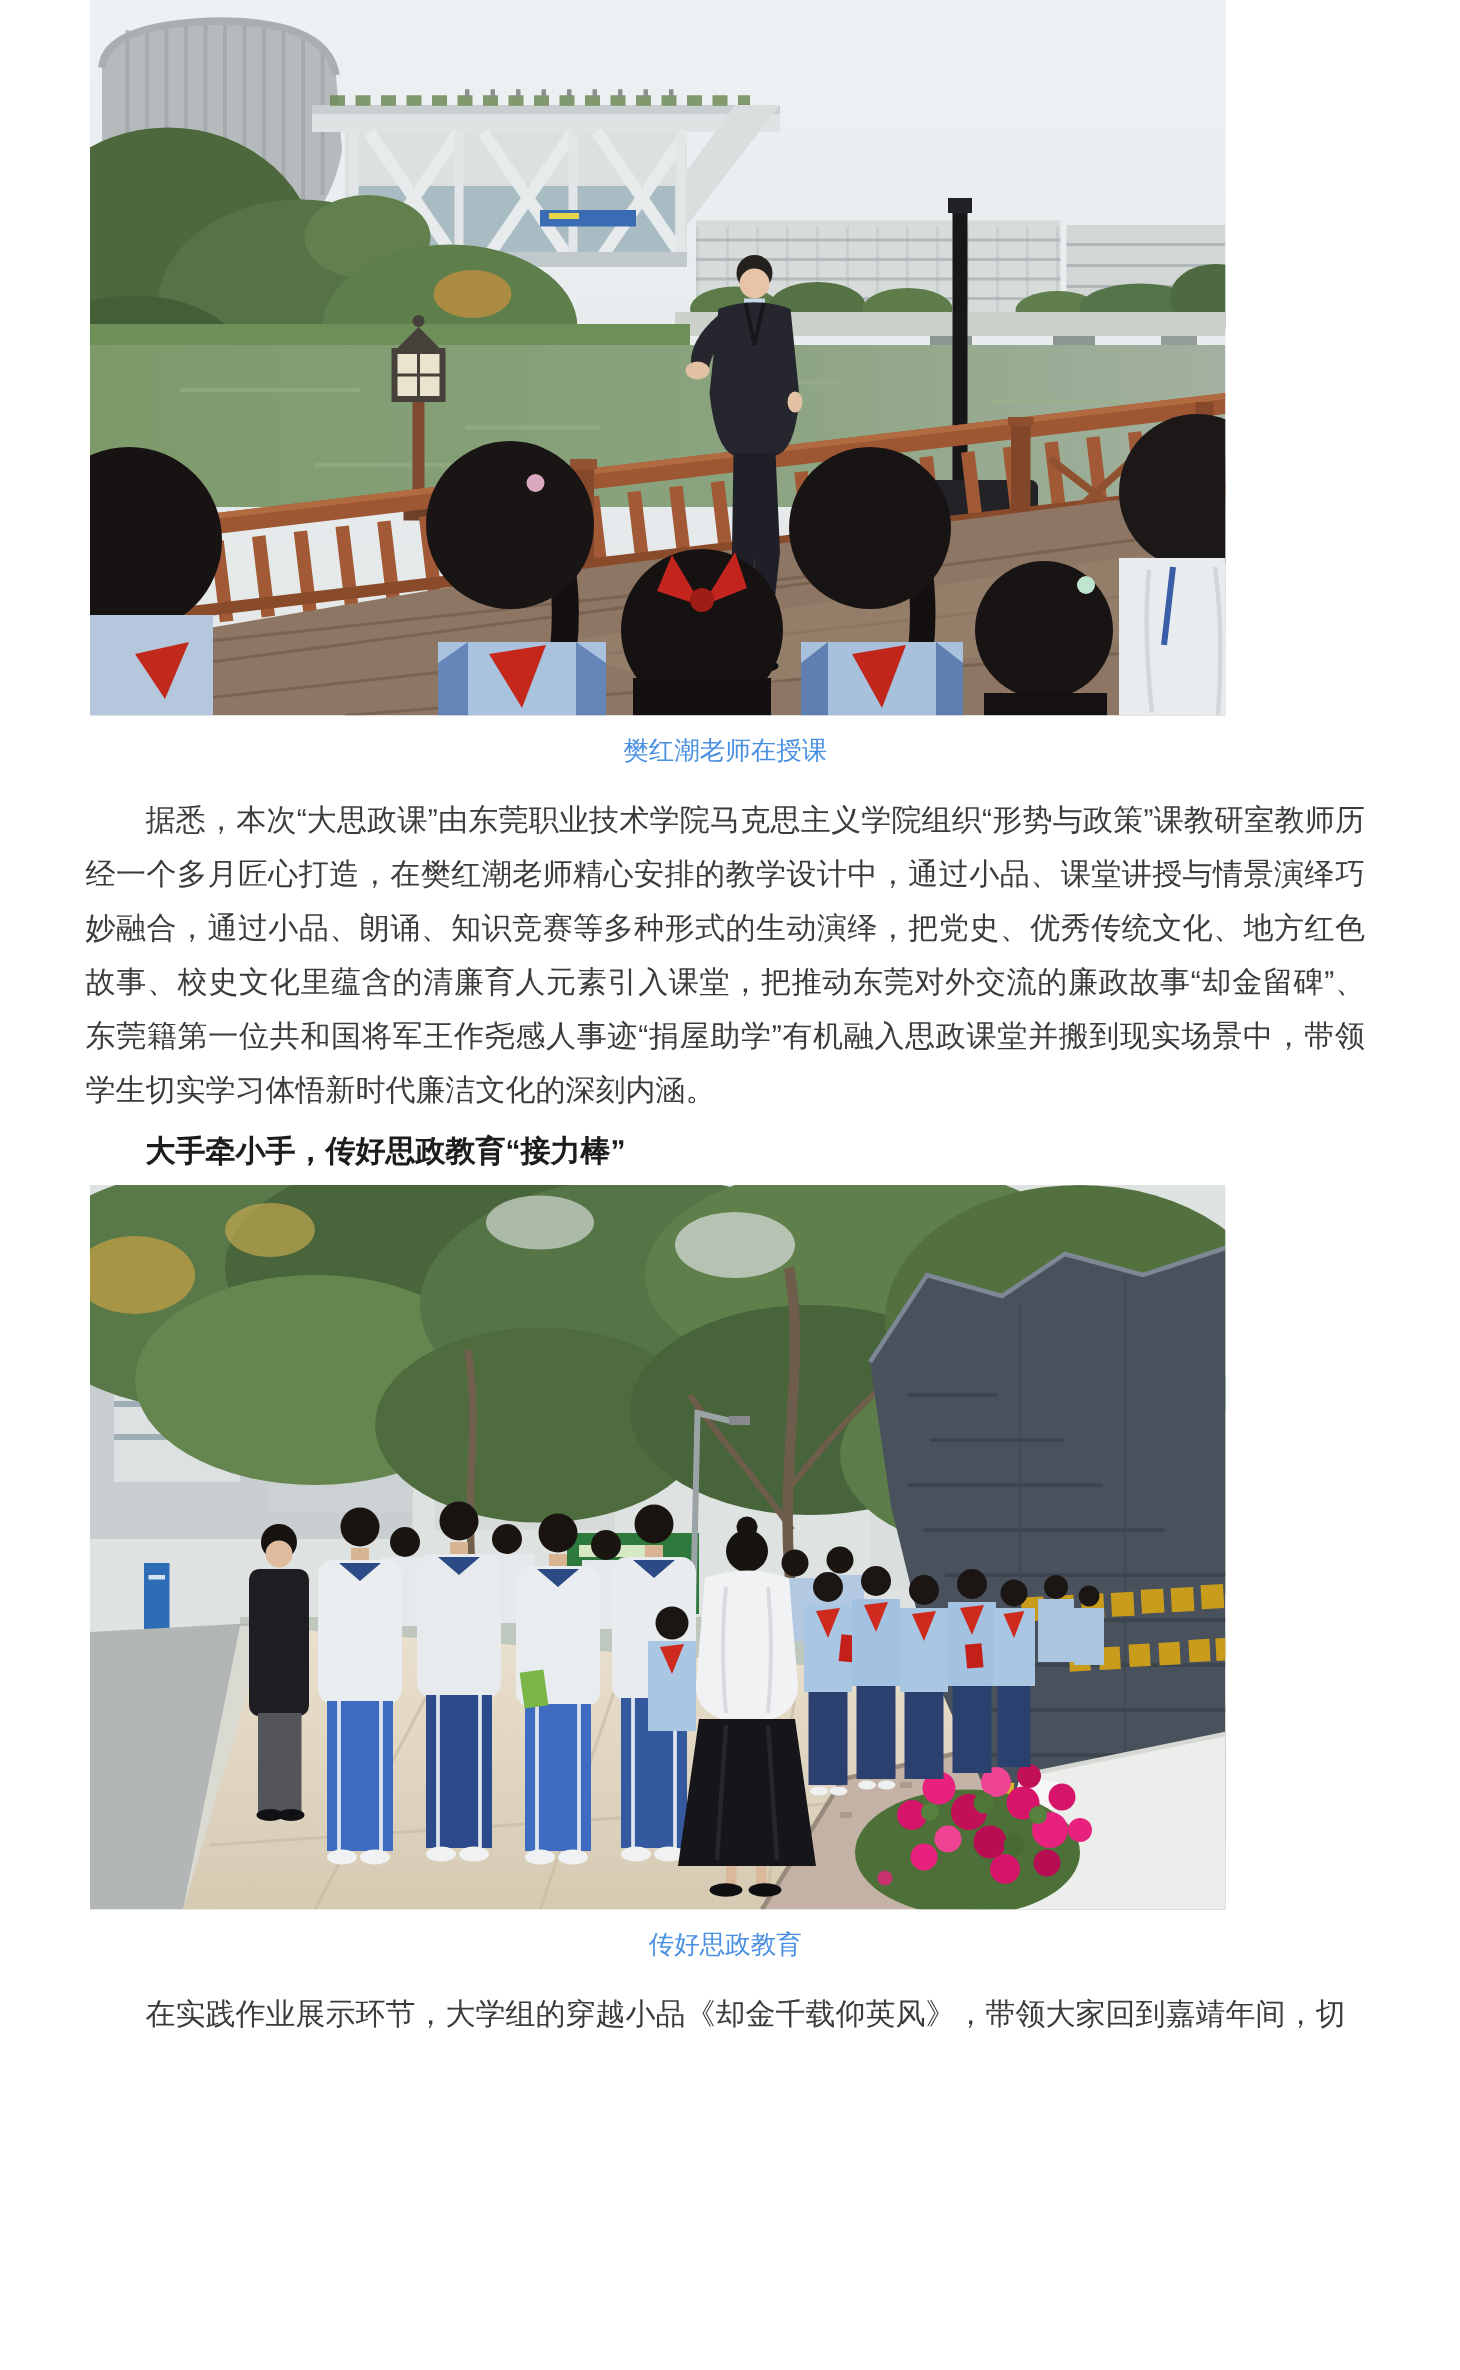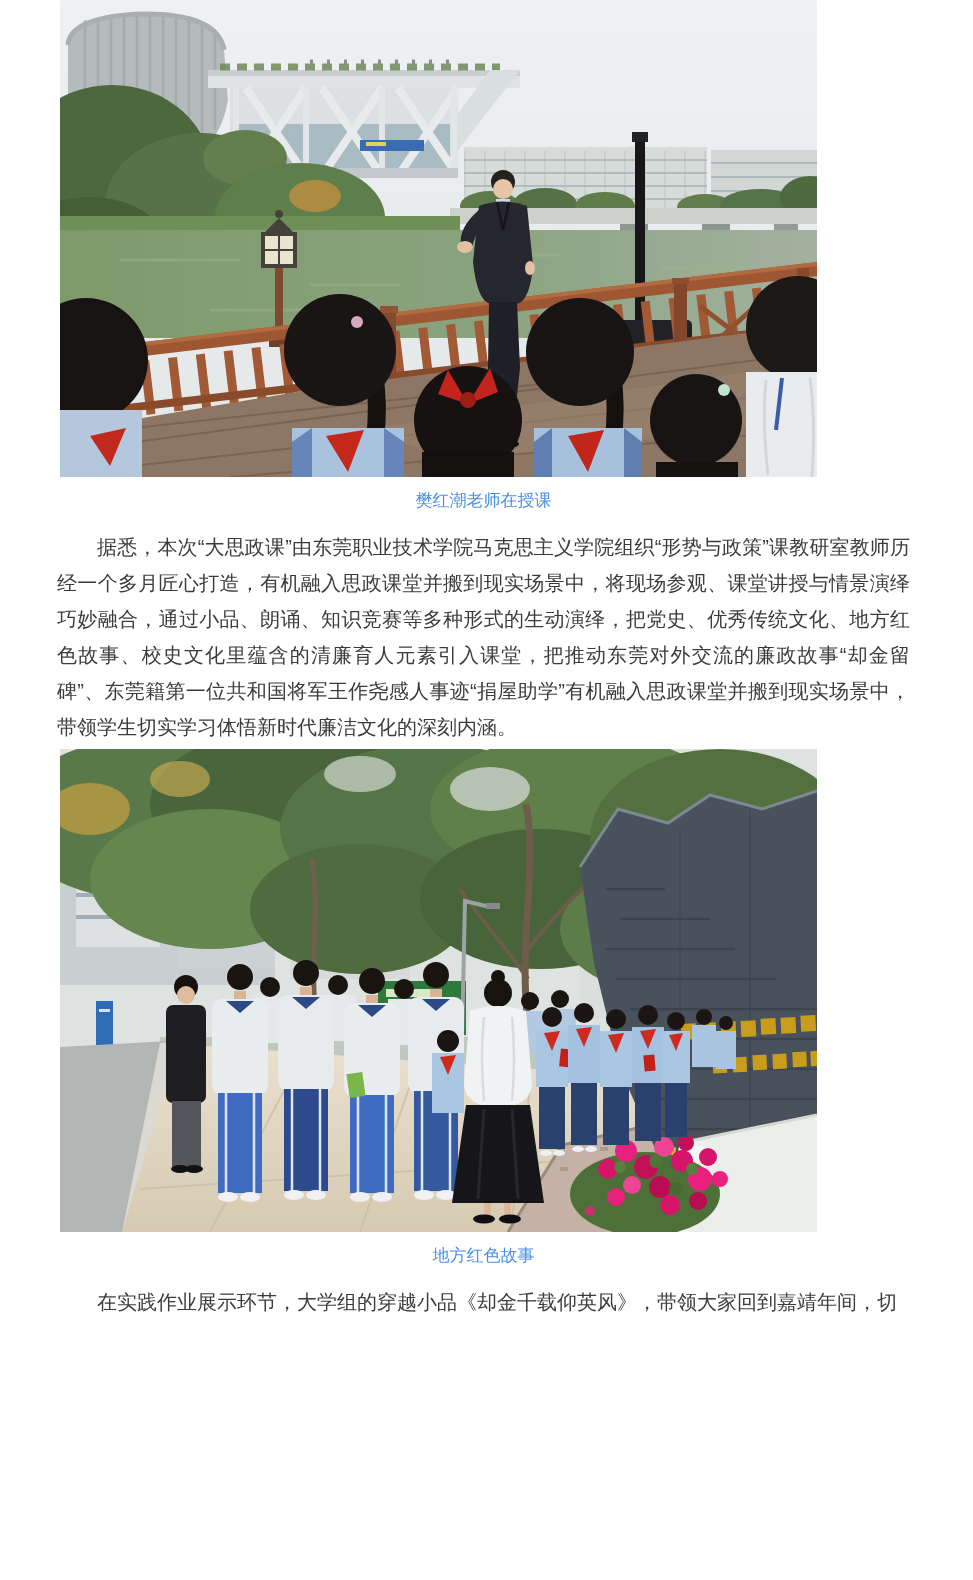--- a/index.html
+++ b/index.html
@@ -174,21 +174,22 @@
         <circle cx="738" cy="328" r="52" fill="#1c1818"></circle>
         <rect x="686" y="372" width="94" height="105" fill="#e9ecef"></rect>
         <path d="M706,380 q-4,40 2,95 M750,378 q6,45 2,99" stroke="#d3d7db" stroke-width="3" fill="none"></path>
         <path d="M722,378 l-6,52" stroke="#3a5da8" stroke-width="4"></path>
       </g>
     </svg>
    </div>
    <figcaption>樊红潮老师在授课</figcaption>
   </figure>
 
-  <p>据悉，本次“大思政课”由东莞职业技术学院马克思主义学院组织“形势与政策”课教研室教师历经一个多月匠心打造，有机融入思政课堂并搬到现实场景中，将现场参观、课堂讲授与情景演绎巧妙融合，通过小品、朗诵、知识竞赛等多种形式的生动演绎，把党史、优秀传统文化、地方红色故事、校史文化里蕴含的清廉育人元素引入课堂，把推动东莞对外交流的廉政故事“却金留碑”、东莞籍第一位共和国将军王作尧感人事迹“捐屋助学”有机融入思政课堂并搬到现实场景中，带领学生切实学习体悟新时代廉洁文化的深刻内涵。</p>
+  <p>据悉，本次“大思政课”由东莞职业技术学院马克思主义学院组织“形势与政策”课教研室教师历经一个多月匠心打造，在樊红潮老师精心安排的教学设计中，通过小品、课堂讲授与情景演绎巧妙融合，通过小品、朗诵、知识竞赛等多种形式的生动演绎，把党史、优秀传统文化、地方红色故事、校史文化里蕴含的清廉育人元素引入课堂，把推动东莞对外交流的廉政故事“却金留碑”、东莞籍第一位共和国将军王作尧感人事迹“捐屋助学”有机融入思政课堂并搬到现实场景中，带领学生切实学习体悟新时代廉洁文化的深刻内涵。</p>
+  <h2>大手牵小手，传好思政教育“接力棒”</h2>
 
   <figure>
    <div class="photo photo-2">
     <svg width="757" height="483" viewBox="0 0 757 483">
       <defs>
         <linearGradient id="paveG2" x1="0" y1="0" x2="0" y2="1">
           <stop offset="0" stop-color="#e9e0ce"></stop>
                 <stop offset="1" stop-color="#d6cab2"></stop>
         </linearGradient>
       </defs>
@@ -406,19 +407,19 @@
           <polygon points="406,356 470,356 484,454 392,454" fill="#16161a"></polygon>
           <path d="M424,360 l-6,90 M452,360 l6,90" stroke="#26262c" stroke-width="3"></path>
           <rect x="424" y="454" width="7" height="12" fill="#d9b89b"></rect>
                 <rect x="444" y="454" width="7" height="12" fill="#d9b89b"></rect>
           <ellipse cx="424" cy="470" rx="11" ry="4.5" fill="#0f0f12"></ellipse>
                 <ellipse cx="450" cy="470" rx="11" ry="4.5" fill="#0f0f12"></ellipse>
         </g>
       </g>
     </svg>
    </div>
-   <figcaption>地方红色故事</figcaption>
+   <figcaption>传好思政教育</figcaption>
   </figure>
 
   <p>在实践作业展示环节，大学组的穿越小品《却金千载仰英风》，带领大家回到嘉靖年间，切</p>
 
  </div>
 </div>
 
 </body></html>

